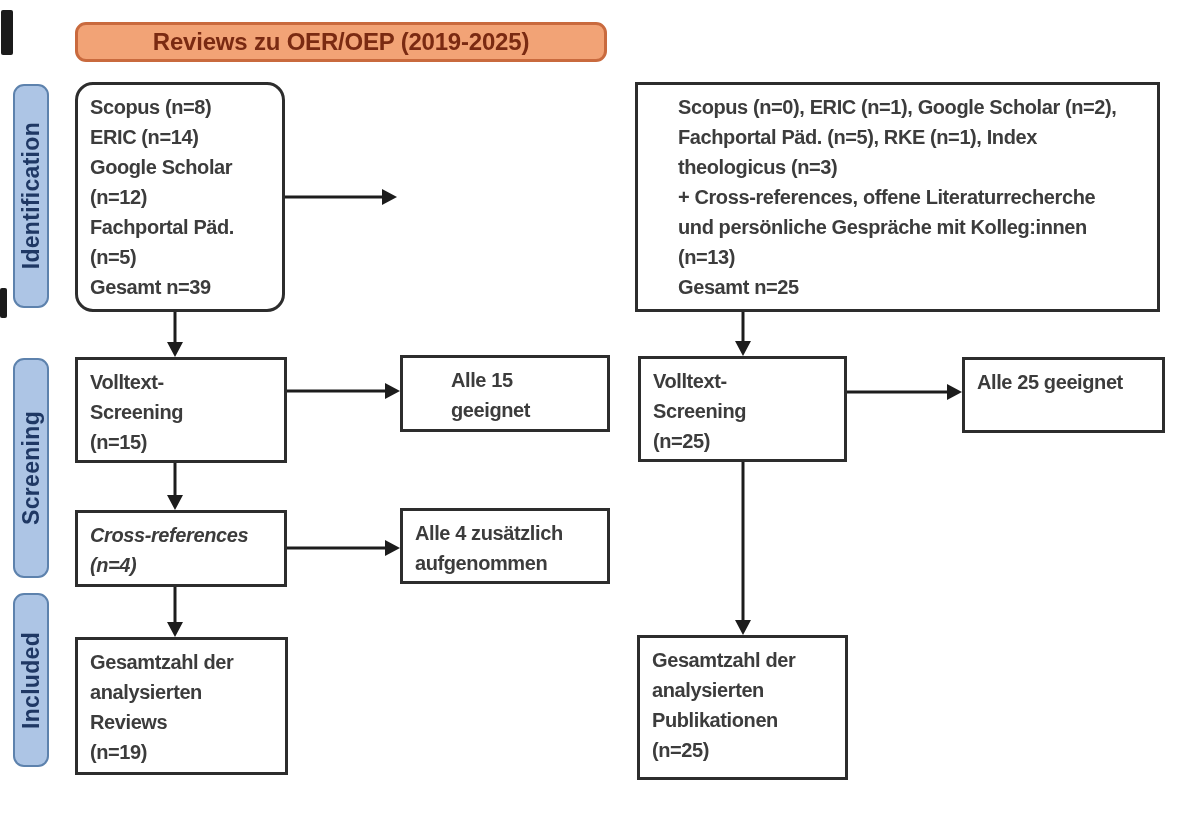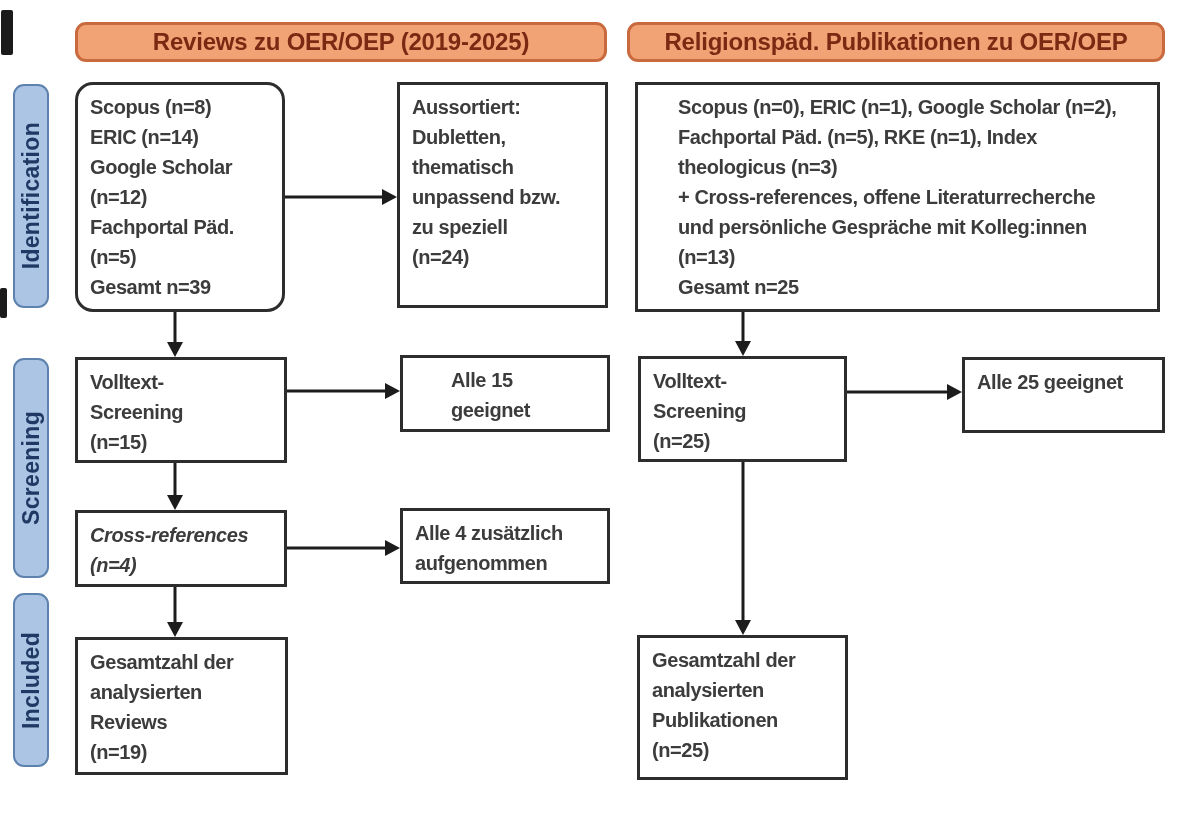--- a/index.html
+++ b/index.html
@@ -82,47 +82,38 @@
     <path class="ln" d="M743 462 L743 621"></path>
     <path class="ah" d="M735 620 L743 635 L751 620 Z"></path>
   </svg>
 
   <div class="abs artifact" style="left:1px;top:10px;width:12px;height:45px;"></div>
   <div class="abs artifact" style="left:0;top:288px;width:7px;height:30px;"></div>
 
   <div class="abs header" style="left:75px;top:22px;width:532px;height:40px;">
     <span>Reviews zu OER/OEP (2019-2025)</span>
   </div>
-  <div class="abs header" style="left:627px;top:22px;width:538px;height:40px;">
-    <span>Religionspäd. Publikationen zu OER/OEP</span>
-  </div>
 
   <div class="abs stage" style="left:13px;top:84px;width:36px;height:224px;">
     <span>Identification</span>
   </div>
   <div class="abs stage" style="left:13px;top:358px;width:36px;height:220px;">
     <span>Screening</span>
   </div>
   <div class="abs stage" style="left:13px;top:593px;width:36px;height:174px;">
     <span>Included</span>
   </div>
 
   <div class="abs fbox" style="left:75px;top:82px;width:210px;height:230px;border-radius:18px;">Scopus (n=8)
 ERIC (n=14)
 Google Scholar
 (n=12)
 Fachportal Päd.
 (n=5)
 Gesamt n=39</div>
-  <div class="abs fbox" style="left:397px;top:82px;width:211px;height:226px;">Aussortiert:
-Dubletten,
-thematisch
-unpassend bzw.
-zu speziell
-(n=24)</div>
   <div class="abs fbox" style="left:75px;top:357px;width:212px;height:106px;">Volltext-
 Screening
 (n=15)</div>
   <div class="abs fbox" style="left:400px;top:355px;width:210px;height:77px;padding-left:48px;">Alle 15 geeignet</div>
   <div class="abs fbox" style="left:75px;top:510px;width:212px;height:77px;font-style:italic;">Cross-references
 (n=4)</div>
   <div class="abs fbox" style="left:400px;top:508px;width:210px;height:76px;">Alle 4 zusätzlich
 aufgenommen</div>
   <div class="abs fbox" style="left:75px;top:637px;width:213px;height:138px;">Gesamtzahl der
 analysierten

